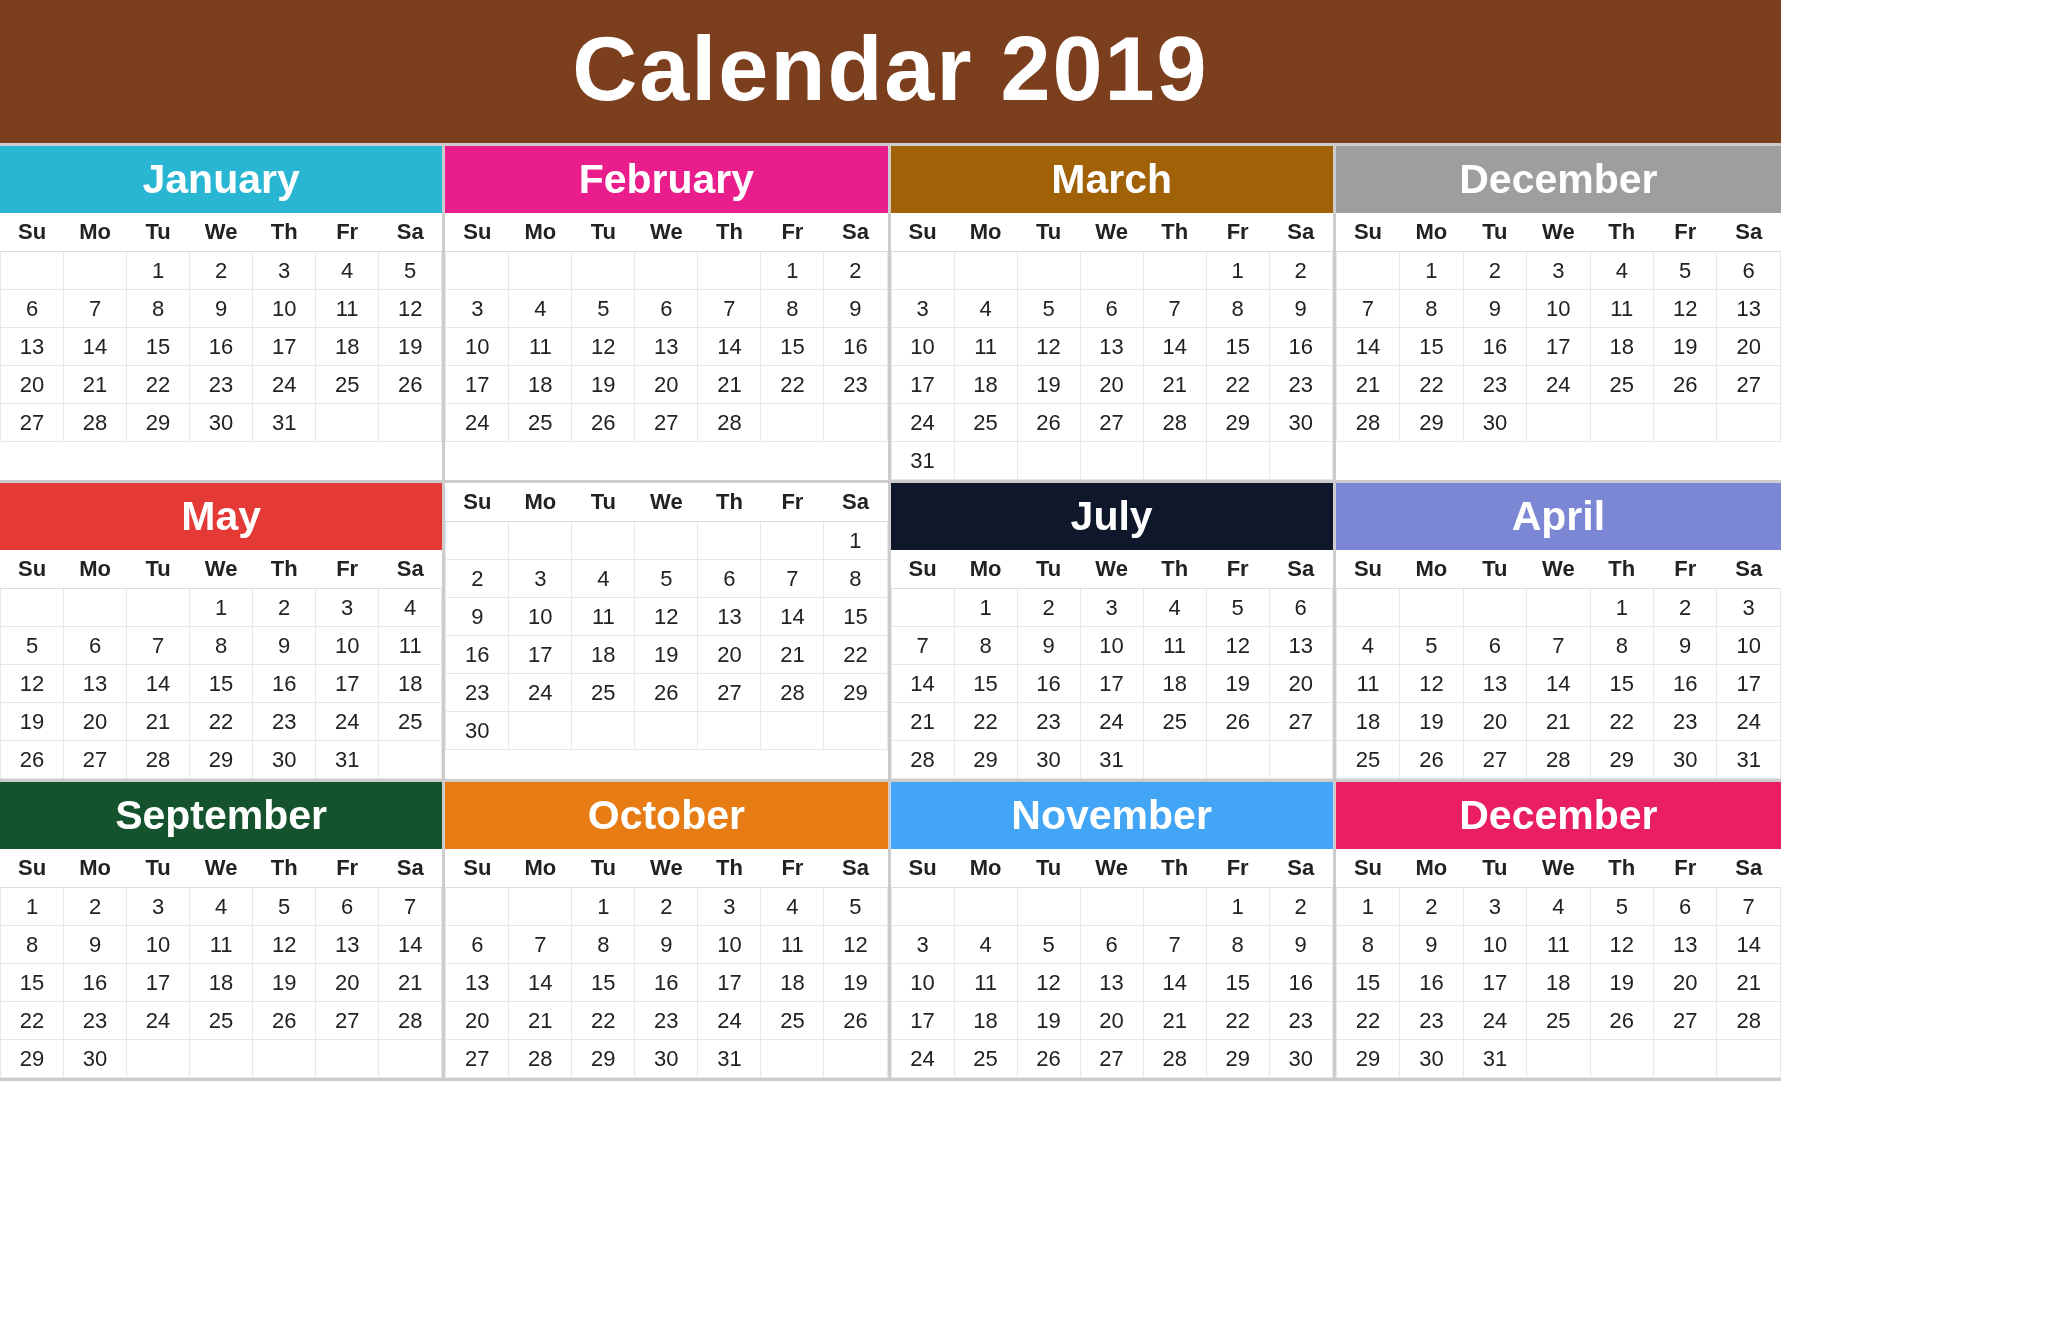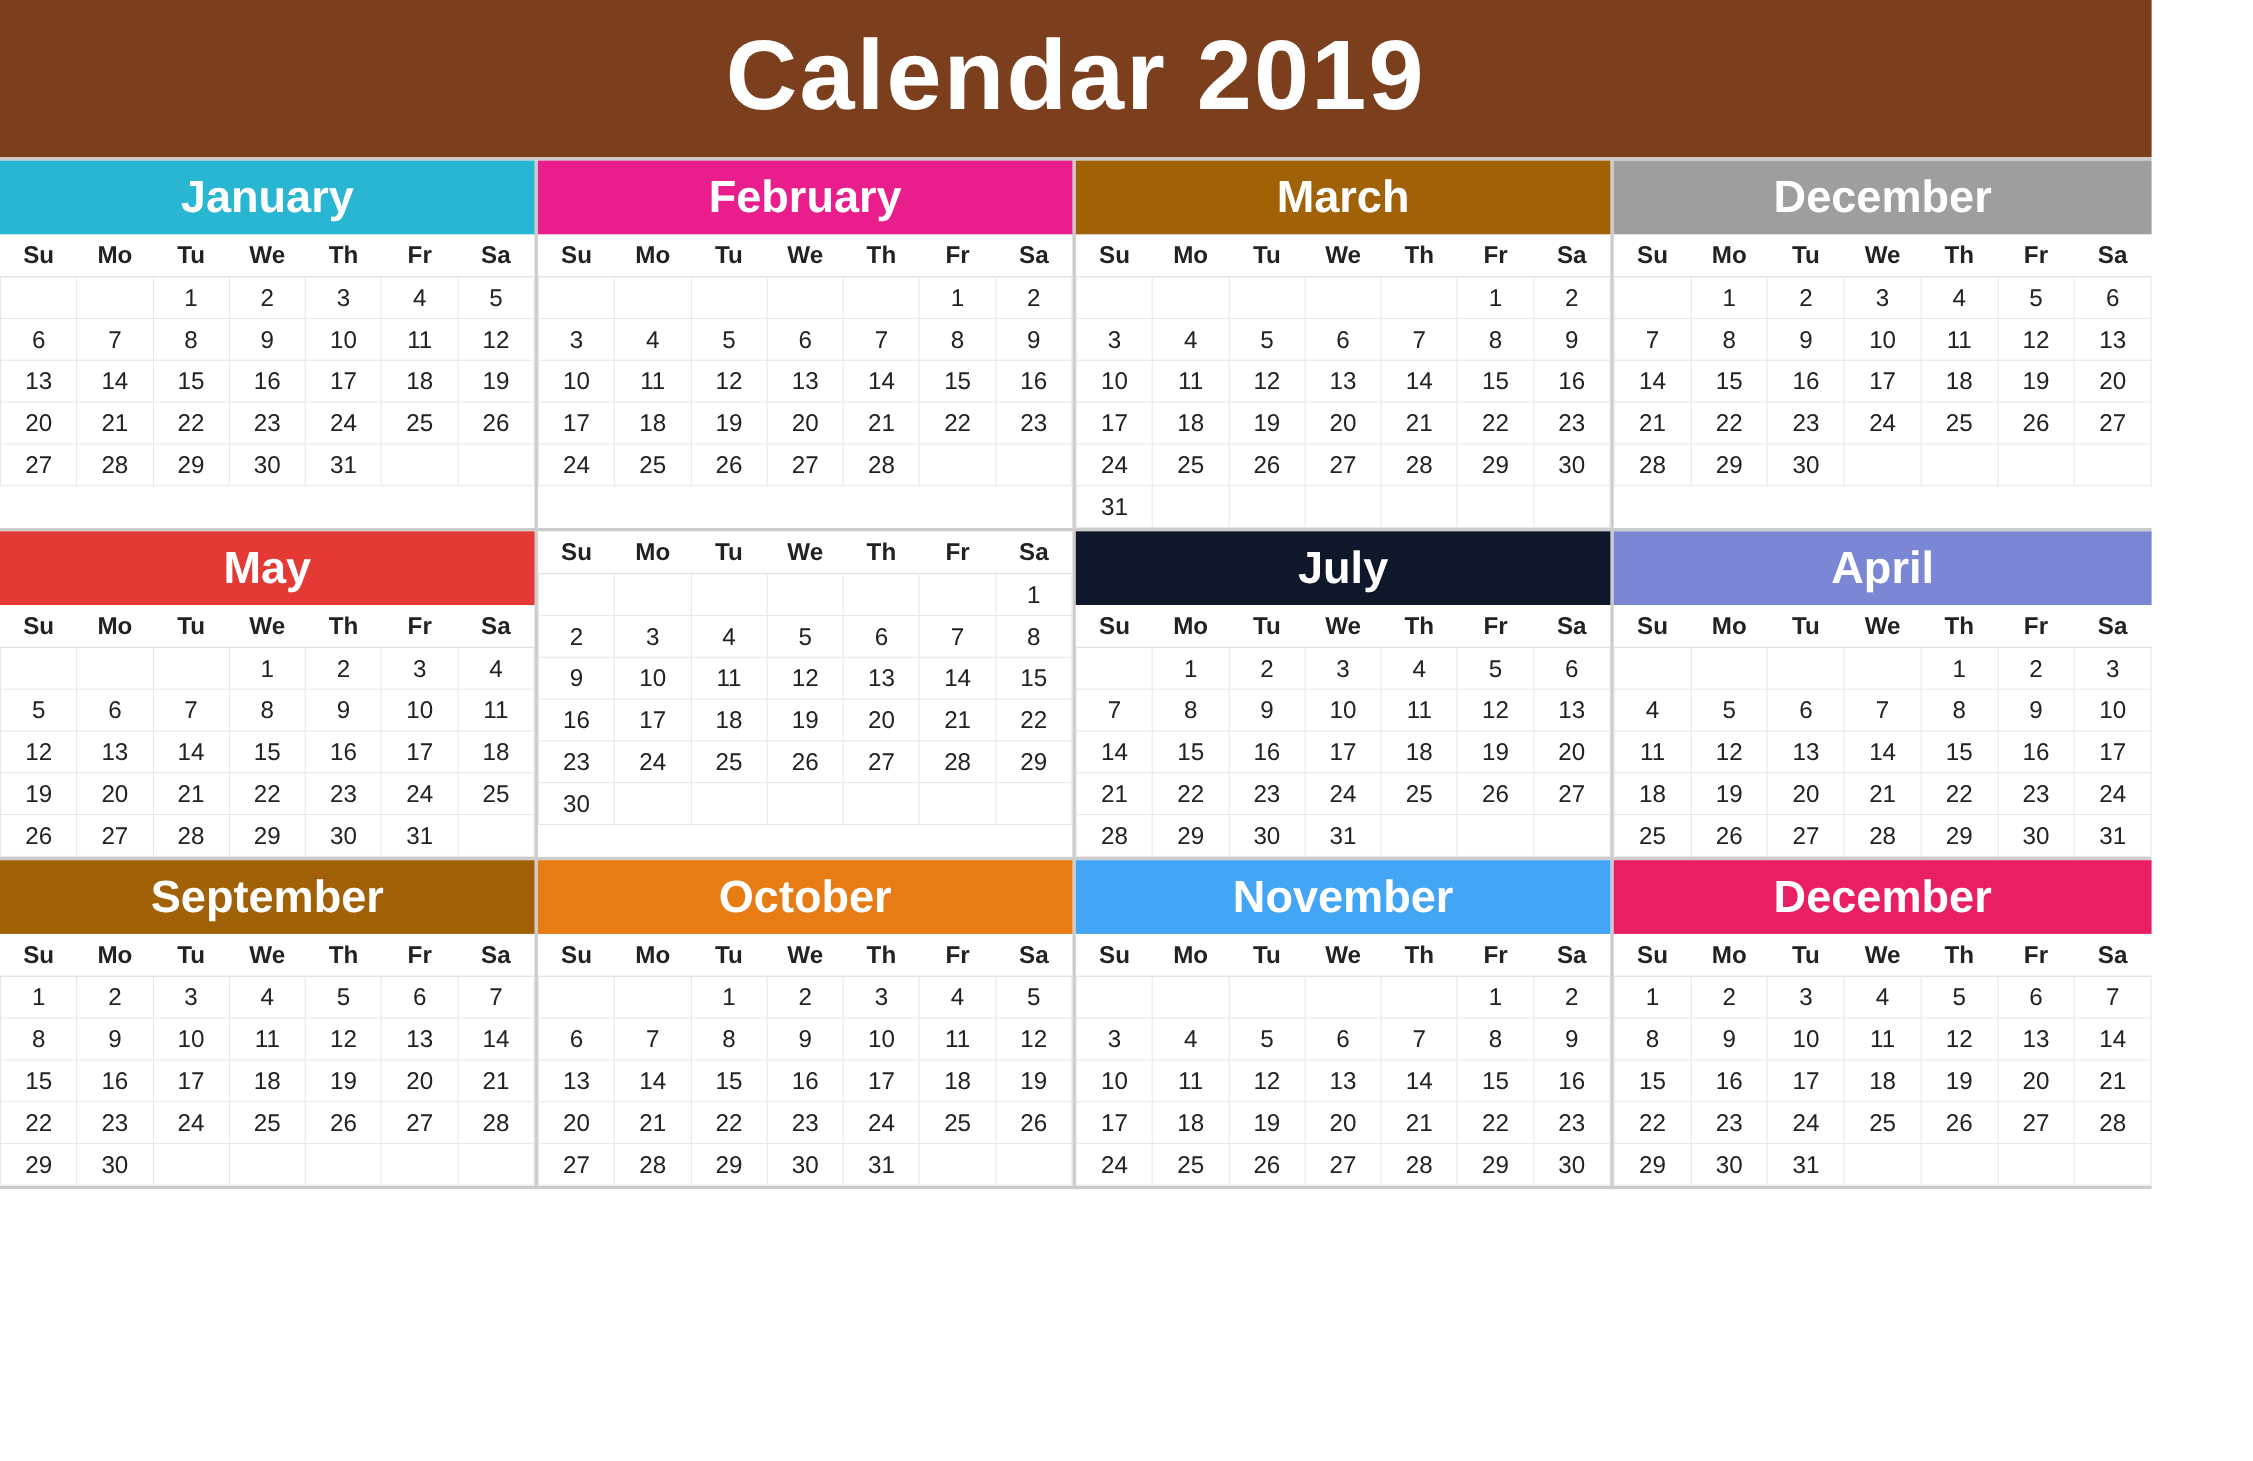--- a/index.html
+++ b/index.html
@@ -3,21 +3,21 @@
   <meta charset="utf-8">
   <style>
     * { box-sizing: border-box; margin: 0; padding: 0; }
     body {
       font-family: Arial, sans-serif;
       background: #fff;
       width: 2048px;
       min-height: 1328px;
     }
     .page-wrapper {
-      width: 1956px;
+      width: 1781px;
       background: #fff;
     }
     .header {
       background: #7B3F1E;
       text-align: center;
       padding: 18px 0 22px 0;
     }
     .header h1 {
       color: #fff;
       font-size: 90px;
@@ -45,21 +45,21 @@
       color: #fff;
     }
     .month-january  .month-header { background: #29B6D2; }
     .month-february .month-header { background: #E91E8C; }
     .month-march    .month-header { background: #a16207; }
     .month-april    .month-header { background: #9E9E9E; }
     .month-may      .month-header { background: #E53935; }
     .month-june     .month-header { background: #9C27B0; }
     .month-july     .month-header { background: #0f172a; }
     .month-august   .month-header { background: #7B86D4; }
-    .month-september .month-header { background: #a16207; }
+    .month-september .month-header { background: #14532d; }
     .month-october  .month-header { background: #E67C13; }
     .month-november .month-header { background: #42A5F5; }
     .month-december .month-header { background: #E91E63; }
 
     .month-table {
       width: 100%;
       border-collapse: collapse;
       table-layout: fixed;
     }
     .month-table th {

